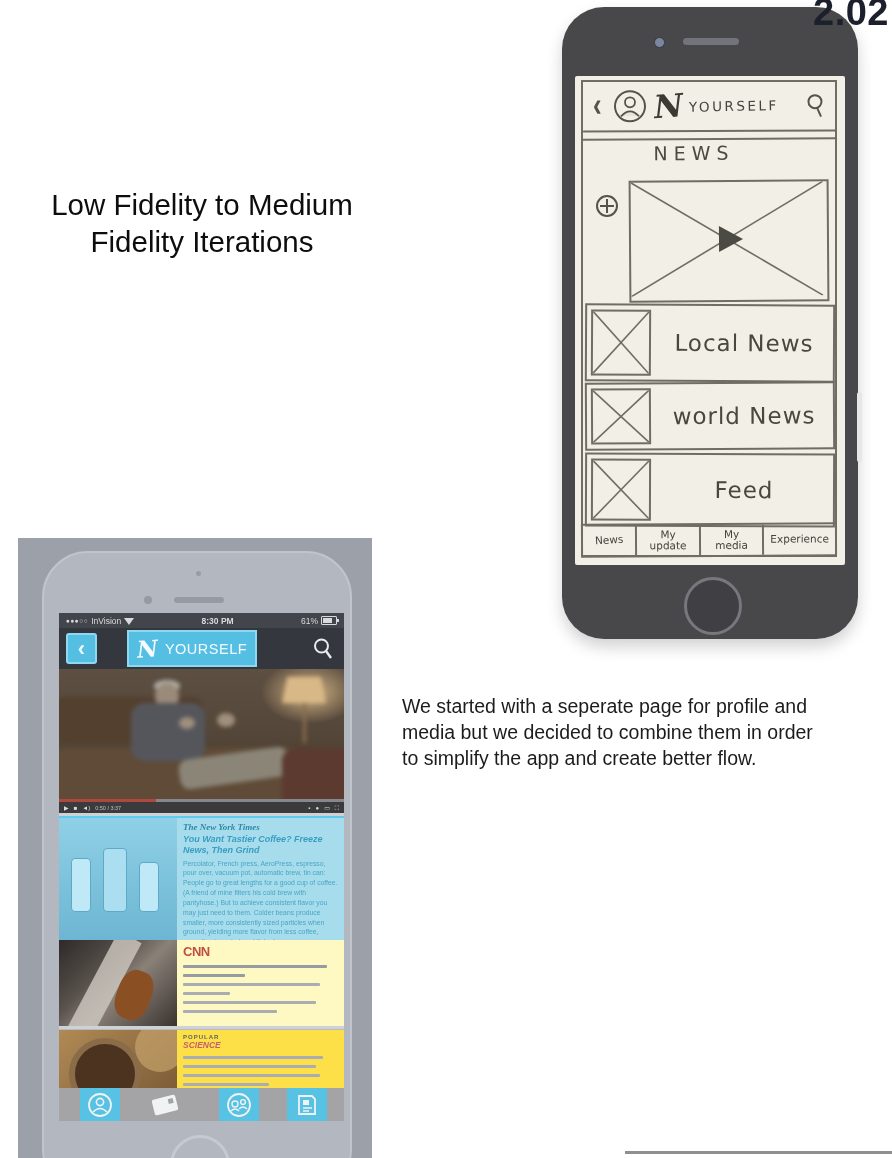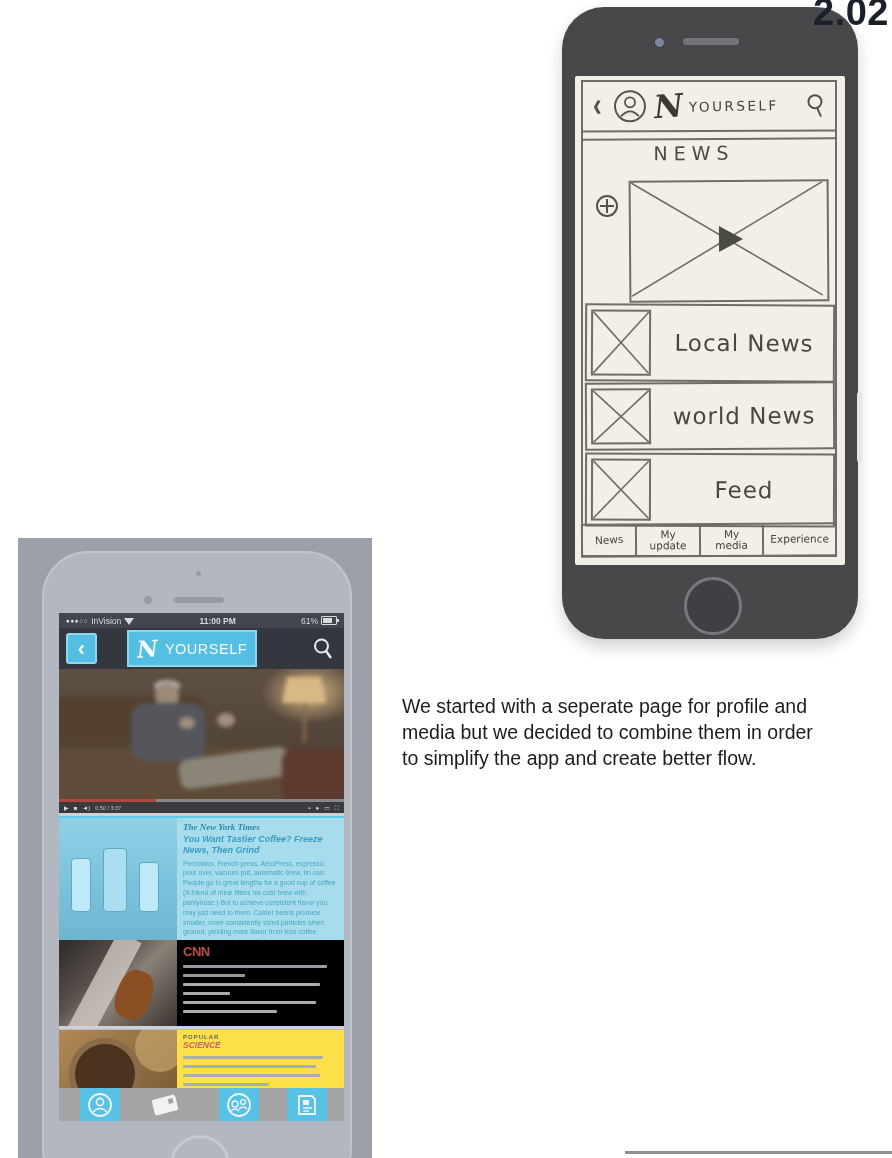--- a/index.html
+++ b/index.html
@@ -114,21 +114,21 @@
   .m-art-body{position:absolute;left:124px;right:5px;top:4px;bottom:3px;overflow:hidden;}
   .m-nyt{top:203px;height:147px;background:#a6dcec;border-top:2px solid #5ecbee;border-bottom:2px solid #5ecbee;
          box-sizing:border-box;}
   .m-nyt .m-thumb{background:linear-gradient(180deg,#8fd0e6,#67b1cf);}
   .nyt-b1{position:absolute;left:12px;top:40px;width:18px;height:52px;border-radius:4px;background:#bfe9f6;border:1px solid #5fa9c8;}
   .nyt-b2{position:absolute;left:44px;top:30px;width:22px;height:62px;border-radius:4px;background:#aadef0;border:1px solid #5fa9c8;}
   .nyt-b3{position:absolute;left:80px;top:44px;width:18px;height:48px;border-radius:4px;background:#bfe9f6;border:1px solid #5fa9c8;}
   .nyt-src{font-family:"Liberation Serif",serif;font-weight:bold;font-style:italic;font-size:9px;color:#2f89a8;}
   .nyt-head{font-weight:bold;font-style:italic;font-size:9px;line-height:1.25;color:#3a9ec2;margin-top:2px;}
   .nyt-ex{font-size:6.8px;line-height:1.45;color:#4aa7c6;margin-top:2px;}
-  .m-cnn{top:327px;height:86px;background:#000000;}
+  .m-cnn{top:327px;height:86px;background:#fef9c3;}
   .m-cnn .m-thumb{background:linear-gradient(135deg,#2e2a28 0%,#57504b 35%,#8a8178 55%,#3a332f 100%);}
   .cnn-streak{position:absolute;left:30px;top:-10px;width:26px;height:120px;background:#cfc9c2;transform:rotate(28deg);opacity:0.8;}
   .cnn-pour{position:absolute;left:58px;top:30px;width:34px;height:50px;border-radius:40%;background:#8a4f22;transform:rotate(20deg);}
   .cnn-logo{font-size:13px;font-weight:bold;color:#bf4e45;font-family:"Liberation Sans",sans-serif;letter-spacing:-0.5px;}
   .skel{height:3px;background:#a9adb2;margin-top:6px;border-radius:1px;}
   .skel.dark{background:#969aa1;}
   .m-pop{top:416px;height:72px;background:#fde047;border-top:1px solid #b8bbc0;}
   .m-pop .m-thumb{background:linear-gradient(135deg,#b08a55,#7a5a35);}
   .pop-circle{position:absolute;left:10px;top:8px;width:60px;height:60px;border-radius:50%;background:#4b3320;border:6px solid #8a6c49;}
   .pop-gear{position:absolute;left:76px;top:-8px;width:50px;height:50px;border-radius:50%;background:#c5a36b;opacity:0.7;}
@@ -142,20 +142,22 @@
   .m-home{position:absolute;left:50%;top:582px;width:54px;height:54px;margin-left:-27px;border-radius:50%;
           border:3px solid #c6c9cf;}
 </style>
 </head>
 <body>
 
 <div id="page">
 
   <div class="page-number">2.02</div>
 
+  <div class="doc-title">Low Fidelity to Medium
+Fidelity Iterations</div>
 
   <div class="body-text">We started with a seperate page for profile and
 media but we decided to combine them in order
 to simplify the app and create better flow.</div>
 
   <div class="bottom-rule"></div>
 
   <div class="sk-phone">
     <div class="sk-cam"></div>
     <div class="sk-speaker"></div>
@@ -245,21 +247,21 @@
       <div class="m-dot"></div>
       <div class="m-cam"></div>
       <div class="m-speaker"></div>
 
       <div class="m-screen">
 
         <div class="m-status">
           <span class="m-signal">●●●○○</span>
           <span>InVision</span>
           <span class="m-wifi"></span>
-          <span class="mid">11:00 PM</span>
+          <span class="mid">8:30 PM</span>
           <span>61%</span>
           <span class="m-battery"></span>
         </div>
 
         <div class="m-nav">
           <div class="m-back">‹</div>
           <div class="m-logo-box">
             <span class="m-logo-n">N</span>
             <span class="m-logo-title">YOURSELF</span>
           </div>

